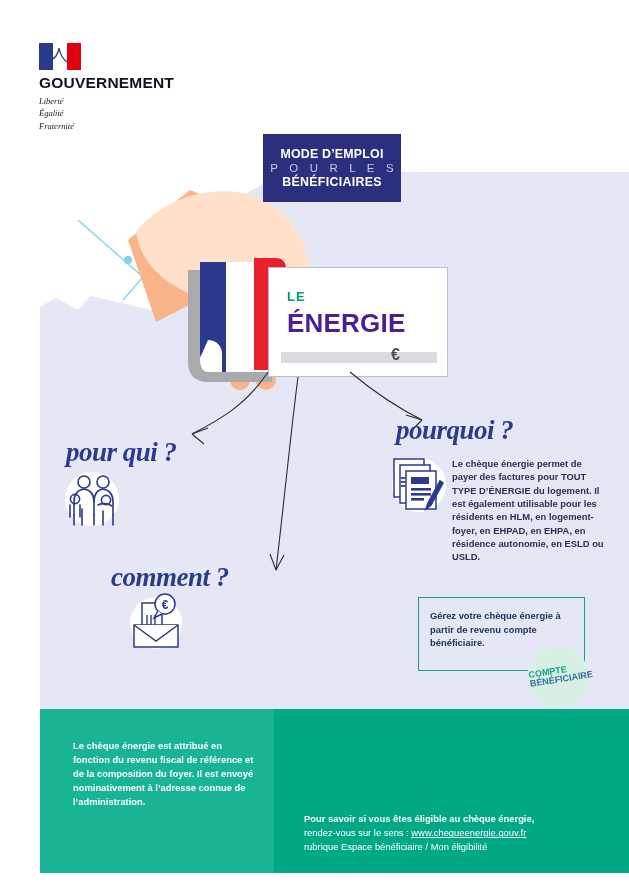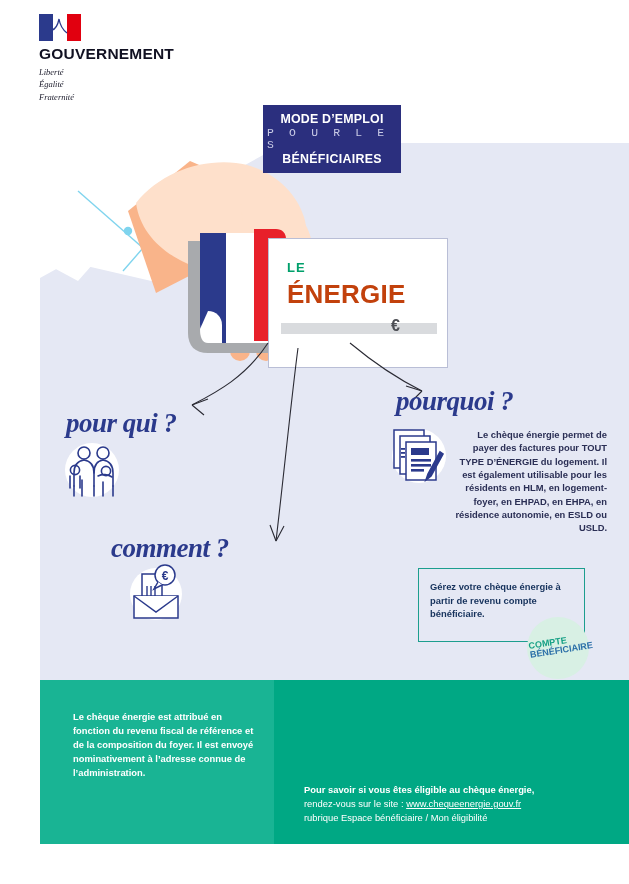--- a/index.html
+++ b/index.html
@@ -2,21 +2,21 @@
 <html lang="fr"><head>
 <meta charset="utf-8">
 <title>Chèque énergie — Mode d'emploi</title>
 <style>
   html,body{margin:0;padding:0;background:#ffffff;}
   body{
     width:629px;height:884px;position:relative;overflow:hidden;
     font-family:"Liberation Sans", sans-serif;
     -webkit-font-smoothing:antialiased;
   }
-  .page{position:absolute;inset:0;background:#ffffff;}
+  .page{position:absolute;inset:0;background:#ffffff;margin-top:29px;}
 
   
   #gov-logo{position:absolute;left:39px;top:14px;width:170px;}
   #gov-flag{width:42px;height:27px;position:relative;overflow:hidden;}
   #gov-flag .b{position:absolute;left:0;top:0;width:14px;height:27px;background:#2B3A8C;}
   #gov-flag .w{position:absolute;left:14px;top:0;width:14px;height:27px;background:#ffffff;}
   #gov-flag .r{position:absolute;left:28px;top:0;width:14px;height:27px;background:#E1000F;}
   #gov-flag .swoosh{position:absolute;left:12px;top:2px;width:18px;height:23px;}
   #gov-name{font-weight:bold;font-size:15.5px;letter-spacing:.2px;color:#111122;margin-top:4px;}
   #gov-motto{font-family:"Liberation Serif", serif;font-style:italic;font-size:8.5px;
@@ -26,46 +26,46 @@
   #stage{position:absolute;left:40px;top:143px;width:589px;height:545px;background:#E5E8F4;}
   
   #stage-wedge{position:absolute;left:0;top:0;width:300px;height:140px;
     background:#ffffff;clip-path:polygon(0 0,245px 0,0 135px);}
 
   
   #banner{position:absolute;left:263px;top:105px;width:138px;height:68px;background:#2B2F7E;
     display:flex;flex-direction:column;align-items:center;justify-content:center;gap:1px;}
   #banner .l1{color:#fff;font-weight:bold;font-size:12.4px;letter-spacing:.2px;}
   #banner .l2{color:#C9CBE6;font-weight:normal;font-size:11.4px;letter-spacing:4.2px;
-    margin-left:4px;font-family:Liberation Mono, monospace;}
+    margin-left:4px;}
   #banner .l3{color:#fff;font-weight:bold;font-size:12.4px;letter-spacing:.3px;}
 
   
   #illus{position:absolute;left:40px;top:143px;width:420px;height:230px;}
 
   
-  #cheque-box{position:absolute;left:268px;top:238px;width:180px;height:130px;
+  #cheque-box{position:absolute;left:268px;top:238px;width:180px;height:110px;
     background:#ffffff;border:1px solid #B9BED6;box-sizing:border-box;}
   #cheque-le{position:absolute;left:18px;top:21px;font-size:13px;font-weight:bold;
     letter-spacing:1px;color:#00A06B;}
   #cheque-w1{position:absolute;left:42px;top:14px;font-size:26px;font-weight:bold;
     letter-spacing:-.4px;color:#00A06B;}
   #cheque-w2{position:absolute;left:18px;top:40px;font-size:26px;font-weight:bold;
-    letter-spacing:.2px;color:#c2410c;}
+    letter-spacing:.2px;color:#4c1d95;}
   #cheque-bar{position:absolute;left:12px;top:84px;width:156px;height:11px;background:#D9DBDE;}
   #cheque-euro{position:absolute;left:122px;top:78px;font-size:16px;font-weight:bold;color:#4D4F55;}
   #cheque-bar2{position:absolute;left:140px;top:84px;width:28px;height:11px;background:#D9DBDE;}
 
   
   #arrows{position:absolute;left:40px;top:143px;width:589px;height:545px;pointer-events:none;}
 
   
   .sec-title{font-family:"Liberation Serif", serif;font-style:italic;font-weight:bold;
     color:#2B3A8C;letter-spacing:-.5px;}
-  .sec-body{color:#2B2F55;font-size:9.4px;line-height:1.42;font-weight:600;text-align:right;}
+  .sec-body{color:#2B2F55;font-size:9.4px;line-height:1.42;font-weight:600;}
   .sec-body b{font-weight:bold;}
 
   #pourqui-title{position:absolute;left:66px;top:408px;font-size:27px;}
   #pourqui-icon{position:absolute;left:62px;top:440px;width:64px;height:58px;}
   #pourqui-text{position:absolute;left:133px;top:446px;width:175px;}
 
   #pourquoi-title{position:absolute;left:396px;top:386px;font-size:27px;text-align:center;}
   #pourquoi-icon{position:absolute;left:390px;top:426px;width:58px;height:60px;}
   #pourquoi-text{position:absolute;left:452px;top:428px;width:155px;}
 
@@ -254,18 +254,18 @@
       <div class="b">BÉNÉFICIAIRE</div>
     </div>
   </div>
 
   <div id="foot-left"></div>
   <div id="foot-right"></div>
   <div id="foot-left-text">Le chèque énergie est attribué en fonction du revenu fiscal de référence et de la composition du foyer. Il est envoyé nominativement à l’adresse connue de l’administration.</div>
   <div id="foot-right-p2">
     <div class="hd">Pour savoir si vous êtes éligible au chèque énergie,</div>
     <div>
-      <span>rendez-vous sur le site : </span><span class="lnk">www.chequeenergie.gouv.fr</span>
+      <span>rendez-vous sur le sens : </span><span class="lnk">www.chequeenergie.gouv.fr</span>
     </div>
     <div>rubrique Espace bénéficiaire / Mon éligibilité</div>
   </div>
 
 </div>
 
 </body></html>

